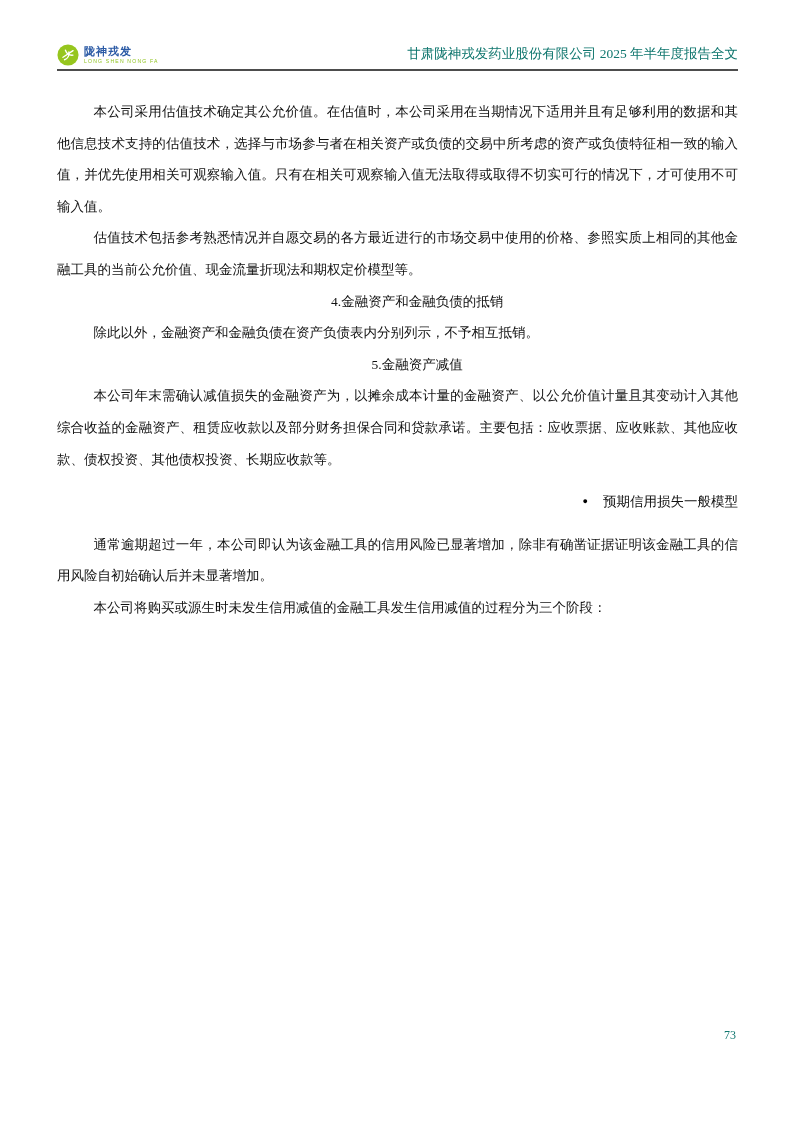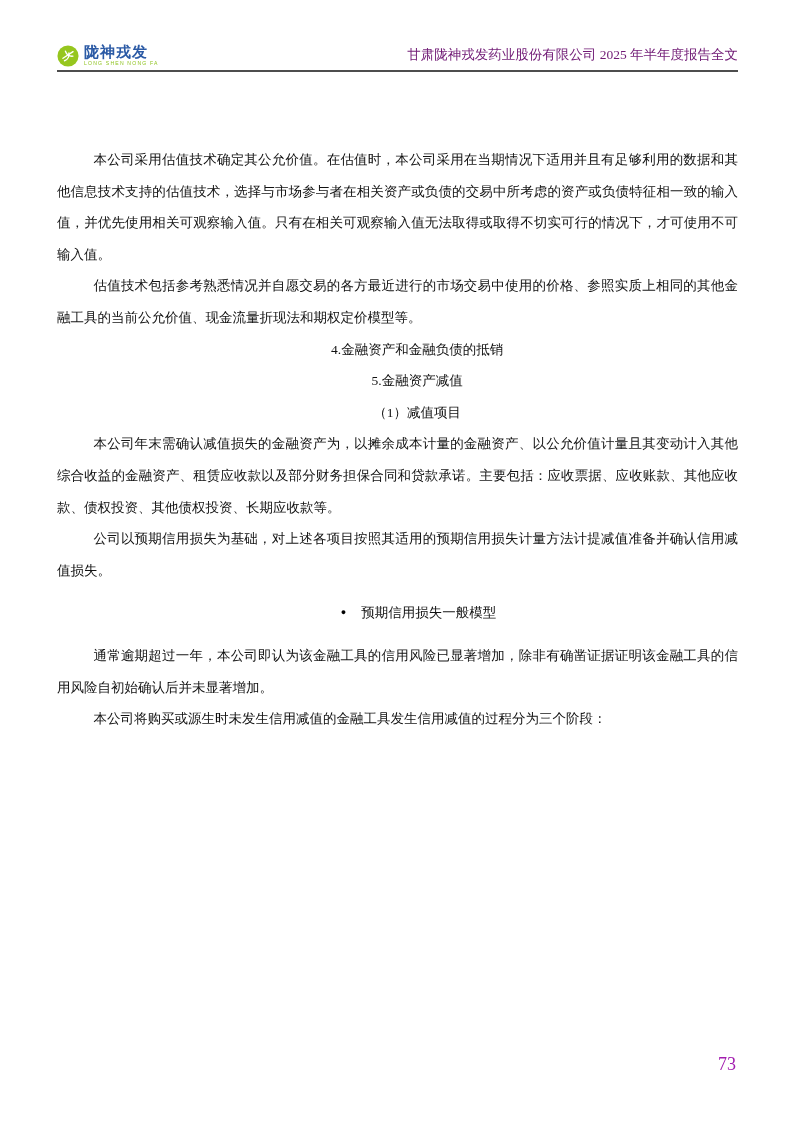--- a/index.html
+++ b/index.html
@@ -25,73 +25,72 @@
     align-items: flex-end;
     padding-bottom: 3px;
     border-bottom: 2.5px solid #4d4d4d;
   }
   .logo { display: flex; align-items: center; gap: 5px; }
   .logo-circle { width: 22px; height: 22px; flex: 0 0 auto; }
   .logo-text { display: flex; flex-direction: column; line-height: 1; }
   .brand-cn {
     font-family: "Liberation Sans", "DejaVu Sans", sans-serif;
     font-weight: bold;
-    font-size: 15px;
+    font-size: 11px;
     letter-spacing: 1px;
     color: #2b5aa5;
   }
   .brand-en {
     font-family: "Liberation Sans", "DejaVu Sans", sans-serif;
     font-size: 6px;
     transform: scale(0.85);
     transform-origin: left top;
     letter-spacing: 1.4px;
     color: #8fc31f;
     margin-top: 2px;
     white-space: nowrap;
   }
   .header-title {
     font-size: 13.5px;
-    color: #701a75;
+    color: #0f766e;
     padding-bottom: 3px;
     white-space: nowrap;
   }
   
   .content {
     position: absolute;
     left: 57px; right: 55px; top: 96px;
     font-size: 13.5px;
     line-height: 31.6px;
     text-align: justify;
     color: #111111;
-    margin-top: 48px;
   }
   .content p { margin: 0; }
   .content p.body { text-indent: 2.7em; }
   .content p.heading { text-indent: 2.9em; text-align: center; }
   .content p.bullet {
     text-indent: 0;
     padding-left: 42px;
     margin: 11px 0;
-    text-align: center;
+    text-align: right;
   }
   .bullet-marker {
     display: inline-block;
     font-size: 9px;
     vertical-align: 2px;
     margin-right: 15px;
     color: #000;
   }
   
   .page-number {
     position: absolute;
-    top: 1054px;
+    top: 1028px;
     right: 57px;
-    font-size: 18px;
-    color: #a21caf;
+    font-size: 12px;
+    color: #0f766e;
   }
 </style>
 </head>
 <body>
 
 <div class="page">
 
   <div class="header">
     <div class="logo">
       <span class="logo-circle">
@@ -107,24 +106,23 @@
         <span class="brand-en">LONG SHEN NONG FA</span>
       </span>
     </div>
     <div class="header-title">甘肃陇神戎发药业股份有限公司 2025 年半年度报告全文</div>
   </div>
 
   <div class="content">
       <p class="body">本公司采用估值技术确定其公允价值。在估值时，本公司采用在当期情况下适用并且有足够利用的数据和其他信息技术支持的估值技术，选择与市场参与者在相关资产或负债的交易中所考虑的资产或负债特征相一致的输入值，并优先使用相关可观察输入值。只有在相关可观察输入值无法取得或取得不切实可行的情况下，才可使用不可输入值。</p>
       <p class="body">估值技术包括参考熟悉情况并自愿交易的各方最近进行的市场交易中使用的价格、参照实质上相同的其他金融工具的当前公允价值、现金流量折现法和期权定价模型等。</p>
       <p class="heading">4.金融资产和金融负债的抵销</p>
+      <p class="body">除此以外，金融资产和金融负债在资产负债表内分别列示，不予相互抵销。</p>
       <p class="heading">5.金融资产减值</p>
-      <p class="heading">（1）减值项目</p>
       <p class="body">本公司年末需确认减值损失的金融资产为，以摊余成本计量的金融资产、以公允价值计量且其变动计入其他综合收益的金融资产、租赁应收款以及部分财务担保合同和贷款承诺。主要包括：应收票据、应收账款、其他应收款、债权投资、其他债权投资、长期应收款等。</p>
-      <p class="body">公司以预期信用损失为基础，对上述各项目按照其适用的预期信用损失计量方法计提减值准备并确认信用减值损失。</p>
       <p class="bullet"><span class="bullet-marker">●</span><span>预期信用损失一般模型</span></p>
       <p class="body">通常逾期超过一年，本公司即认为该金融工具的信用风险已显著增加，除非有确凿证据证明该金融工具的信用风险自初始确认后并未显著增加。</p>
       <p class="body">本公司将购买或源生时未发生信用减值的金融工具发生信用减值的过程分为三个阶段：</p>
     </div>
 
   <div class="page-number">73</div>
 
 </div>
 
 </body></html>

